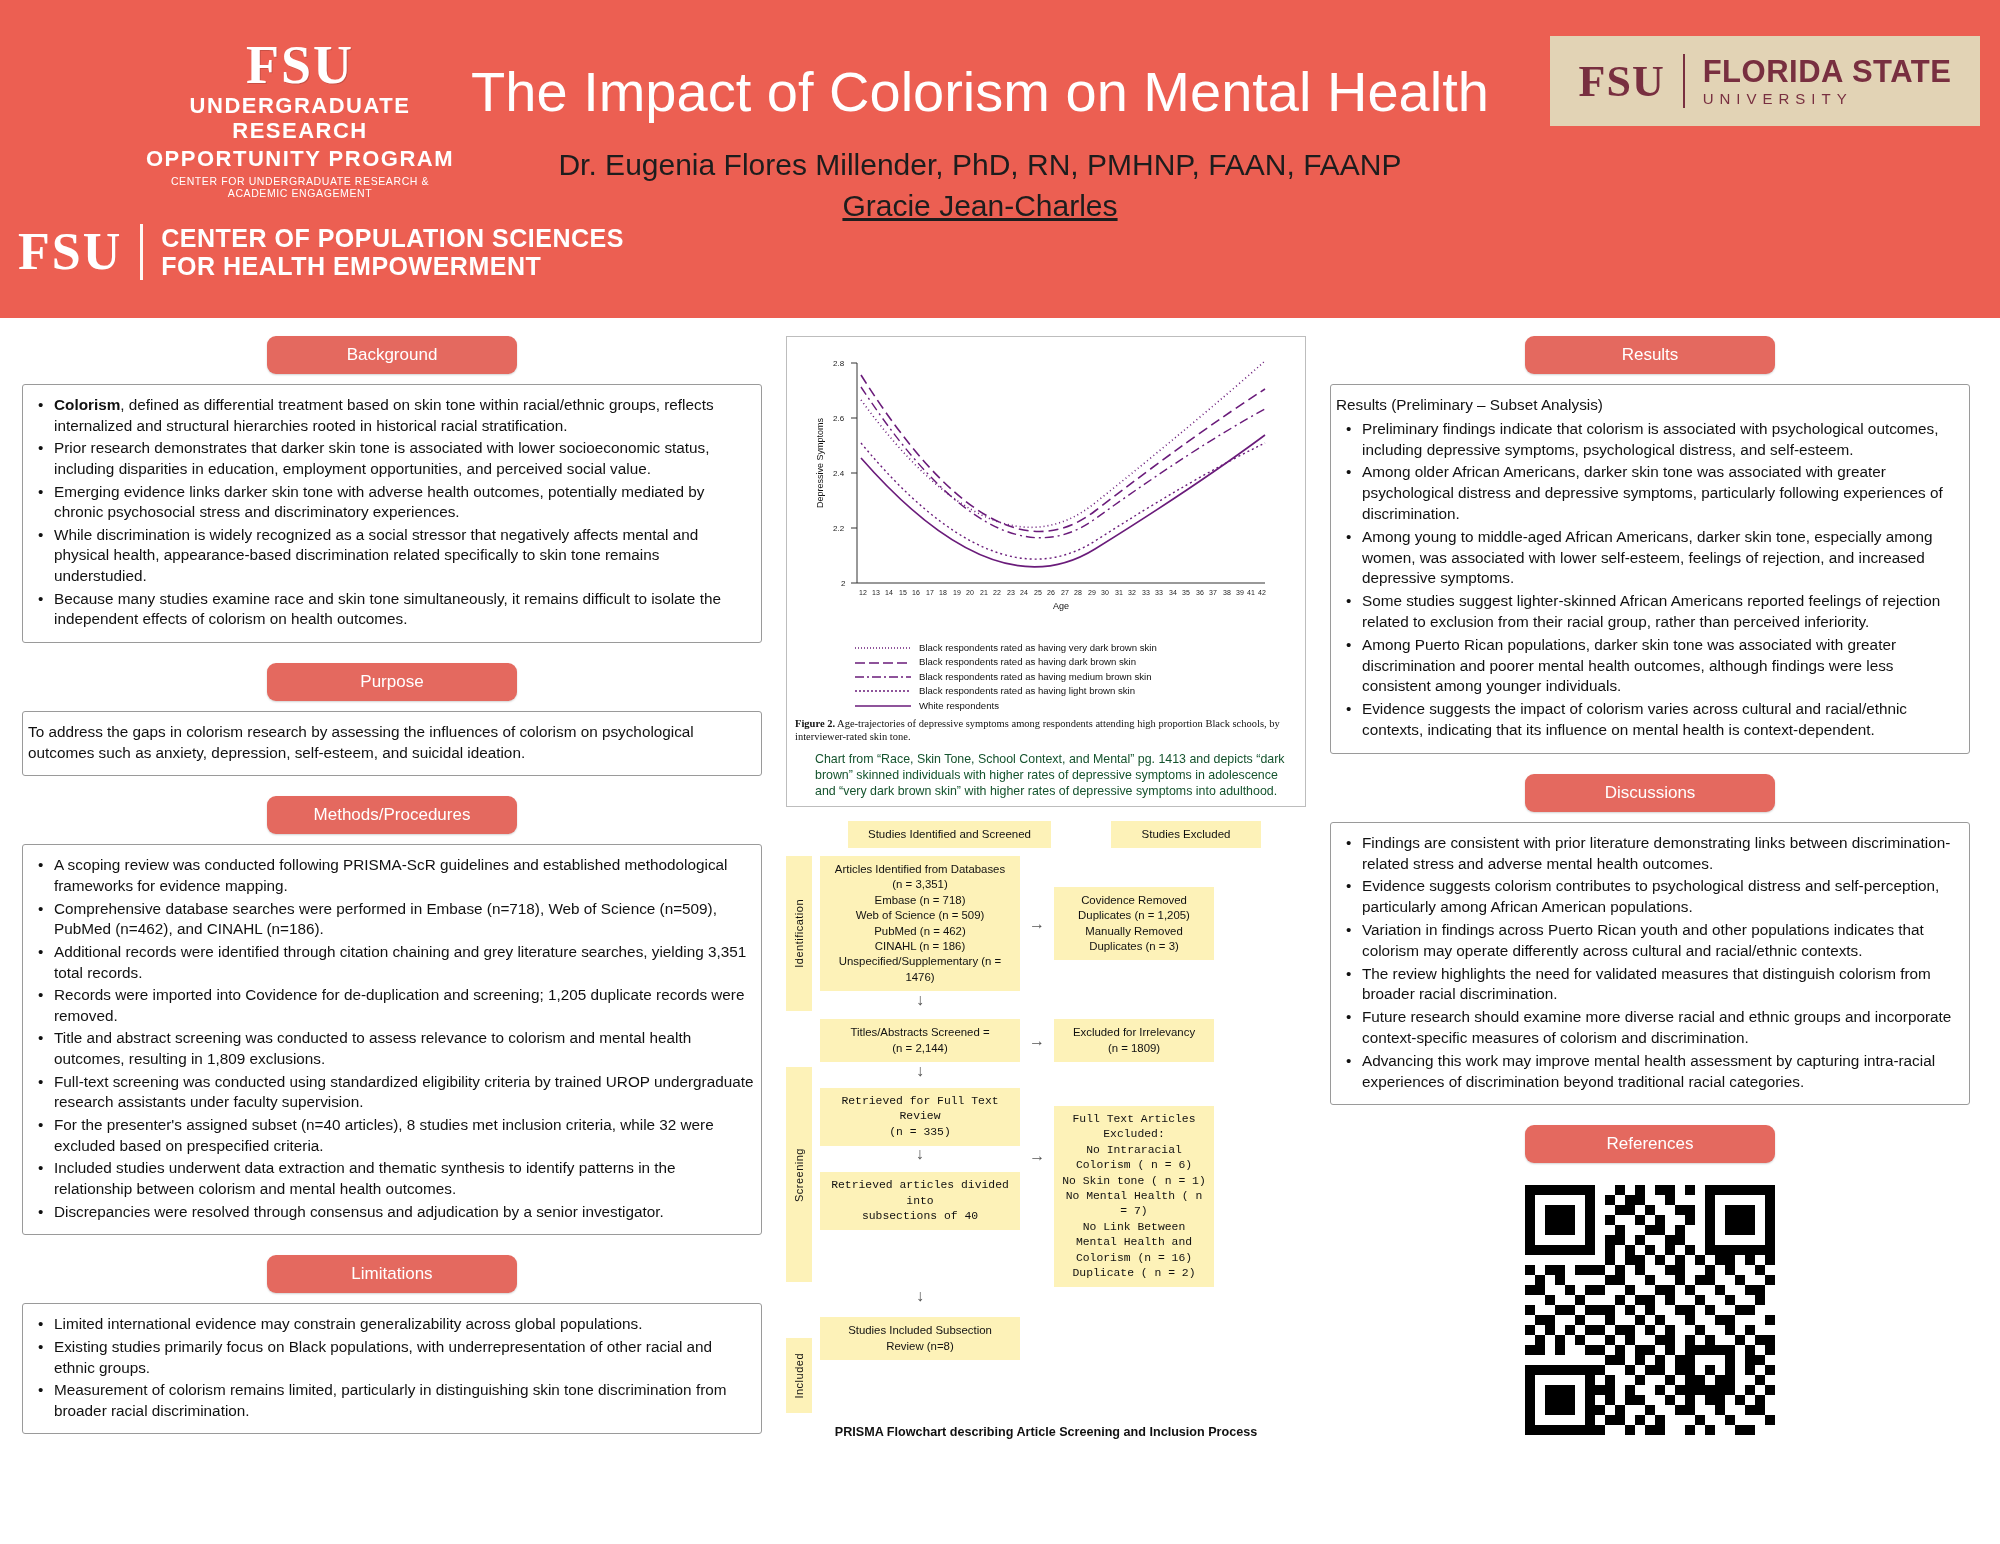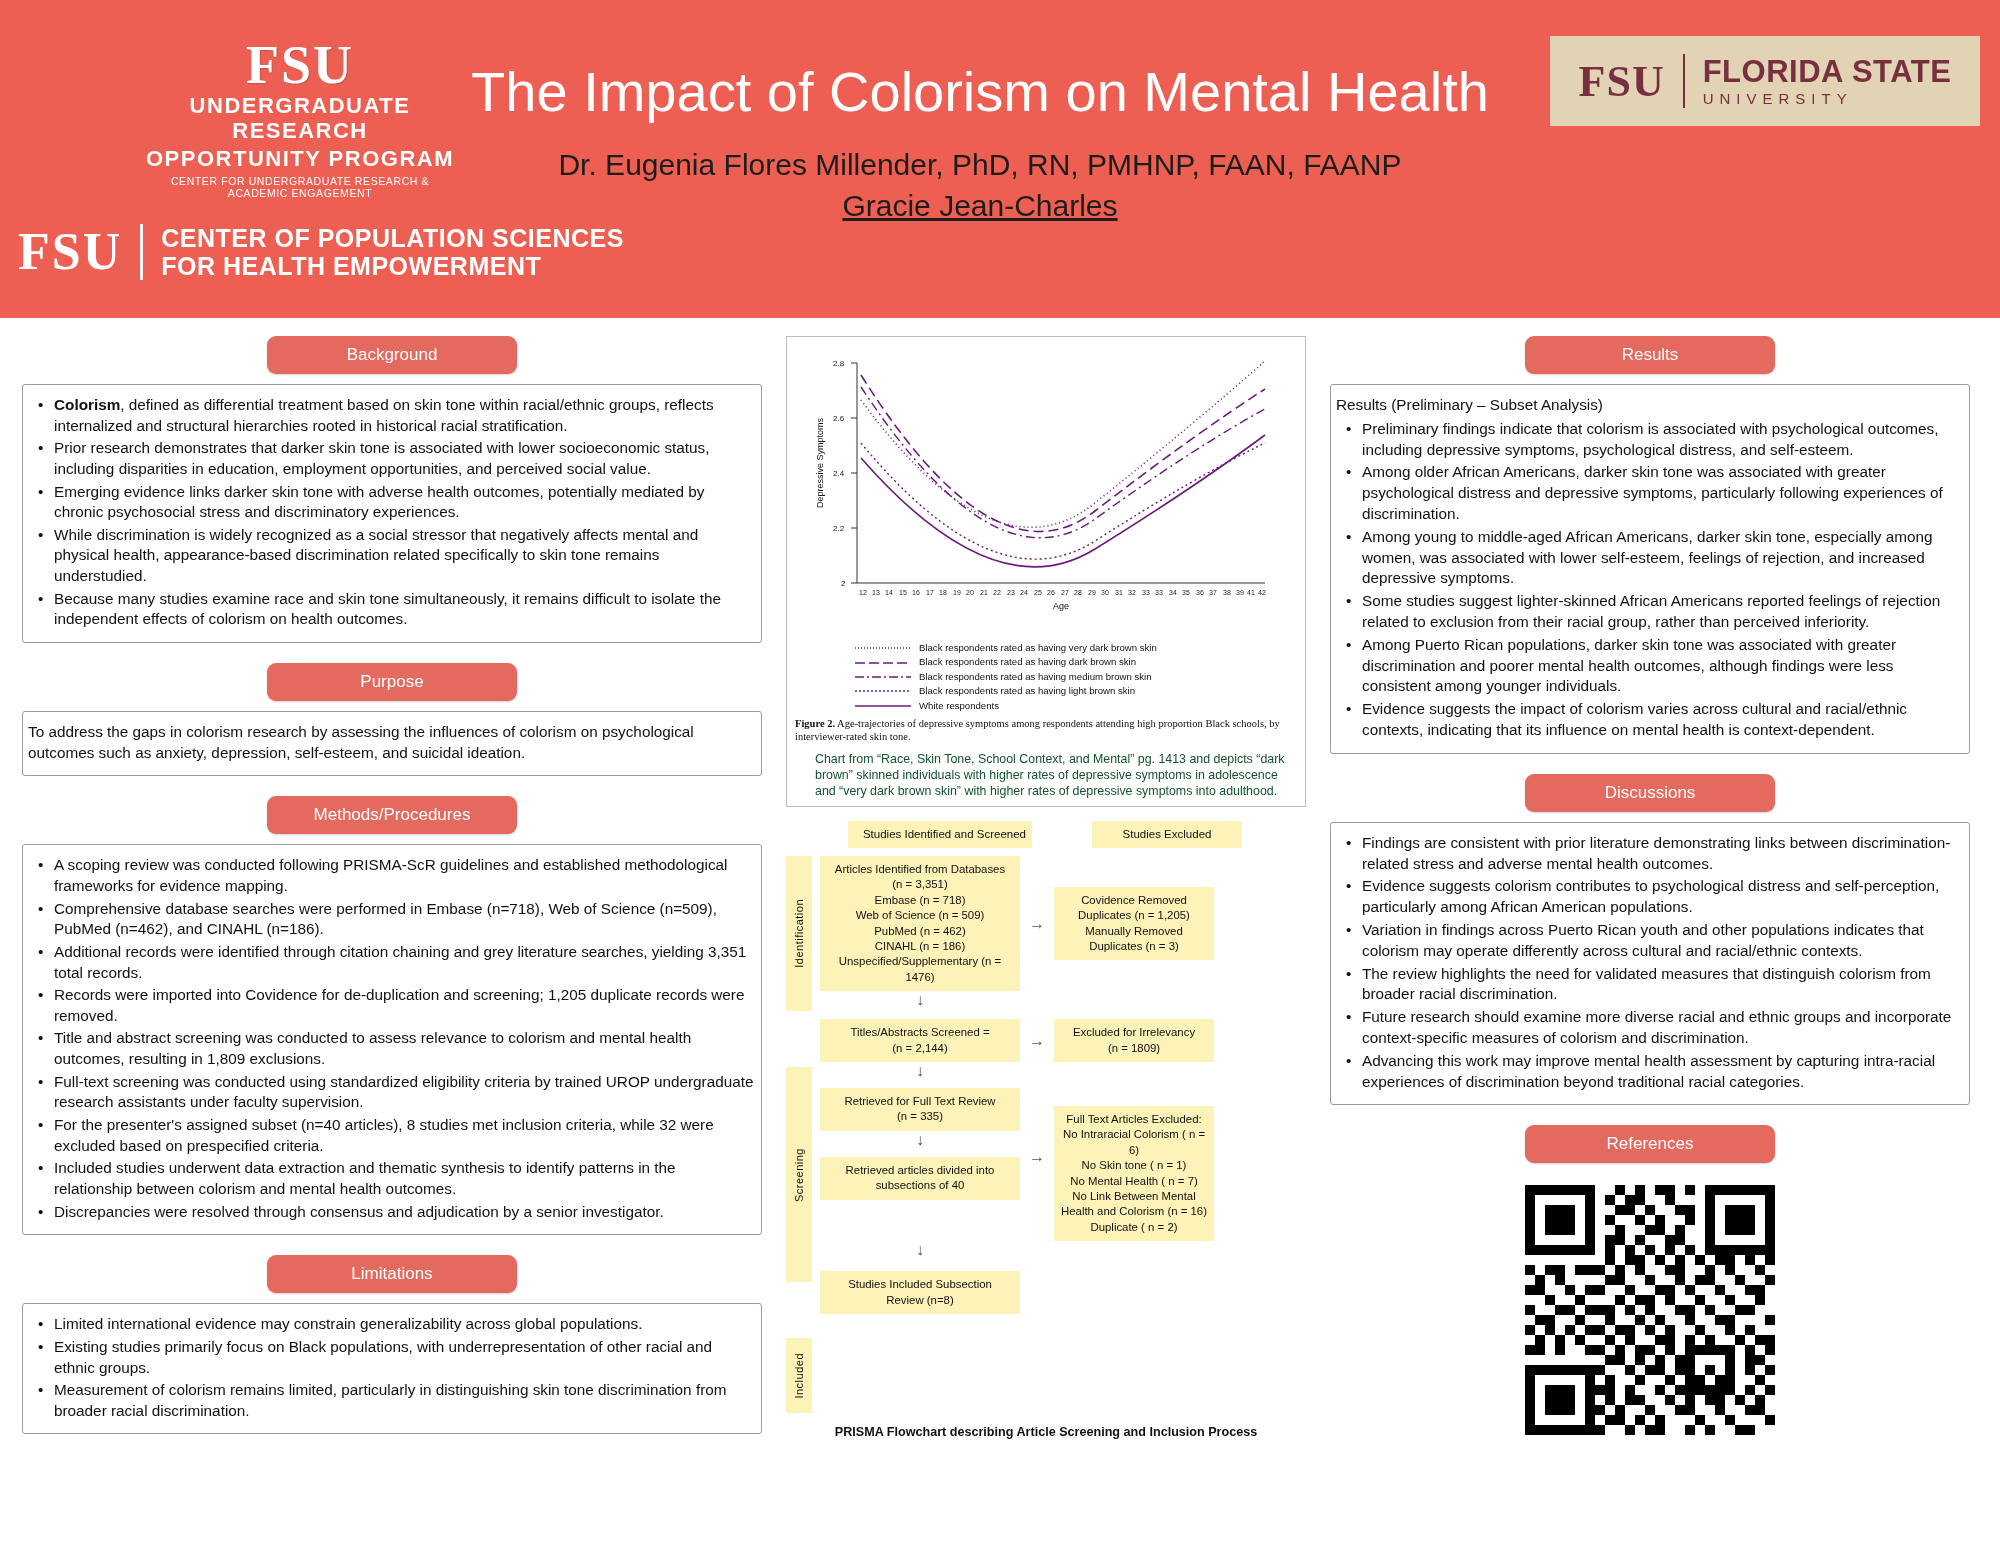--- a/index.html
+++ b/index.html
@@ -477,21 +477,21 @@
           <b>Figure 2.</b>
           <span>Age-trajectories of depressive symptoms among respondents attending high proportion Black schools, by interviewer-rated skin tone.</span>
         </div>
 
         <div class="fig-note">Chart from “Race, Skin Tone, School Context, and Mental” pg. 1413 and depicts “dark brown” skinned individuals with higher rates of depressive symptoms in adolescence and “very dark brown skin” with higher rates of depressive symptoms into adulthood.</div>
       </div>
 
       <div class="prisma">
 
         <div style="display:flex; gap:60px; margin-left:62px; margin-bottom:8px;">
-          <div class="prisma-box" style="width:184px; font-size:11.5px;text-align:right;">Studies Identified and Screened</div>
+          <div class="prisma-box" style="width:203px; font-size:11.5px;">Studies Identified and Screened</div>
           <div class="prisma-box" style="width:150px; font-size:11.5px;">Studies Excluded</div>
         </div>
 
         <div style="display:flex; align-items:stretch; gap:8px;">
 
           <div style="width:26px; display:flex; flex-direction:column; gap:56px;">
             <div class="side-label" style="height:155px;">
                 <span>Identification</span>
               </div>
             <div class="side-label" style="height:215px;">
@@ -536,21 +536,21 @@
               <div class="prisma-box" style="width:160px;">
                 <div>Excluded for Irrelevancy</div>
                 <div>(n = 1809)</div>
               </div>
             </div>
 
             <div style="height:26px; display:flex;">
               <div style="width:200px; text-align:center; color:#555; font-size:16px;">↓</div>
             </div>
 
-            <div style="display:flex; align-items:flex-start;">
+            <div style="display:flex; align-items:flex-start;font-family:Liberation Mono, monospace;">
               <div style="width:200px;">
                 <div class="prisma-box">
                   <div>Retrieved for Full Text Review</div>
                   <div>(n = 335)</div>
                 </div>
                 <div style="text-align:center; color:#555; font-size:16px; height:26px;">↓</div>
                 <div class="prisma-box">
                   <div>Retrieved articles divided into</div>
                   <div>subsections of 40</div>
                 </div>

